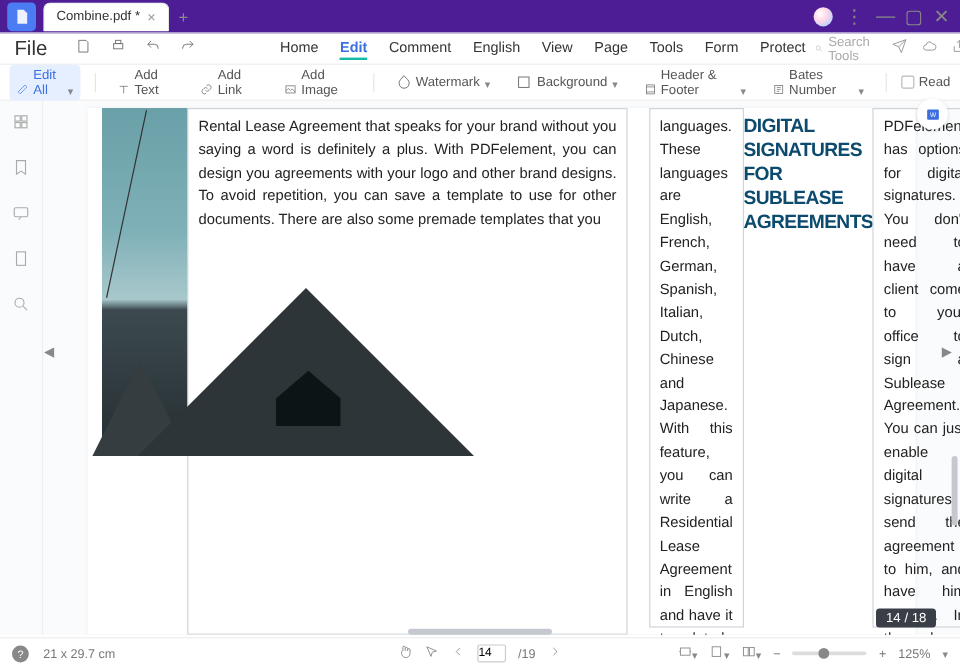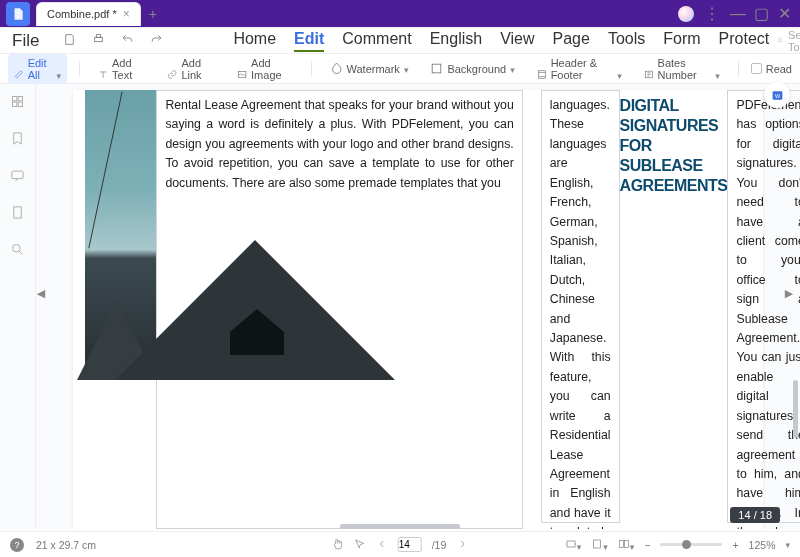--- a/index.html
+++ b/index.html
@@ -14,23 +14,23 @@
 .titlespacer { flex: 1; }
 .title-right { display: flex; align-items: center; gap: 10px; padding-right: 8px; color: #888; }
 .orb { width: 16px; height: 16px; border-radius: 50%; background: radial-gradient(circle at 35% 35%, #fff, #ffd6e8 40%, #b3d1ff 80%); }
 .winbtn { width: 14px; cursor: pointer; }
 
 .menubar { height: 26px; display: flex; align-items: center; padding: 0 6px; gap: 4px; border-bottom: 1px solid #eee; }
 .file-label { font-size: 17px; color: #333; padding: 0 6px; }
 .mb-divider { width: 1px; height: 16px; background: #e5e5e5; margin: 0 2px; }
 .mb-icon { padding: 2px 6px; color: #666; cursor: pointer; }
 .mb-icon svg { width: 13px; height: 13px; stroke: #777; fill: none; stroke-width: 1.5; }
-.menutabs { display: flex; gap: 18px; margin-left: 60px; font-size: 16px; color: #333; }
+.menutabs { display: flex; gap: 18px; margin-left: 60px; font-size: 12px; color: #333; }
 .menutabs span { cursor: pointer; padding-bottom: 2px; }
-.menutabs .active { color: #3b6fe0; border-bottom: 2px solid #4d7c0f; font-weight: 600; }
+.menutabs .active { color: #3b6fe0; border-bottom: 2px solid #14b8a6; font-weight: 600; }
 .menuspacer { flex: 1; }
 .searchtools { display: flex; align-items: center; gap: 4px; color: #aaa; font-size: 11px; }
 .menu-right { display: flex; gap: 12px; padding: 0 10px; color: #888; }
 
 .toolbar { height: 30px; display: flex; align-items: center; padding: 0 8px; gap: 10px; border-bottom: 1px solid #eee; font-size: 11px; color: #555; }
 .tool-btn { display: flex; align-items: flex-end; gap: 4px; padding: 3px 6px; cursor: pointer; border-radius: 4px; }
 .tool-btn.primary { background: #e6efff; color: #3b6fe0; }
 .tool-btn svg { width: 13px; height: 13px; stroke: #666; fill: none; stroke-width: 1.4; }
 .tool-btn.primary svg { stroke: #3b6fe0; }
 .chev { font-size: 9px; color: #888; }

